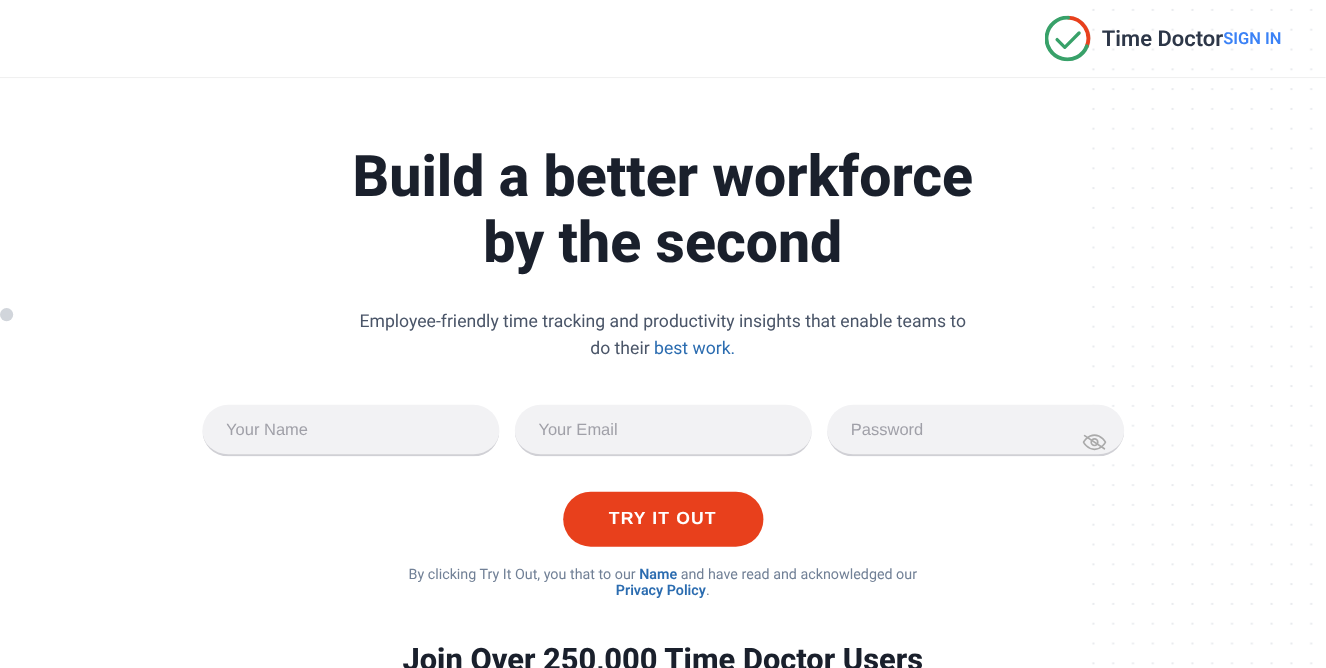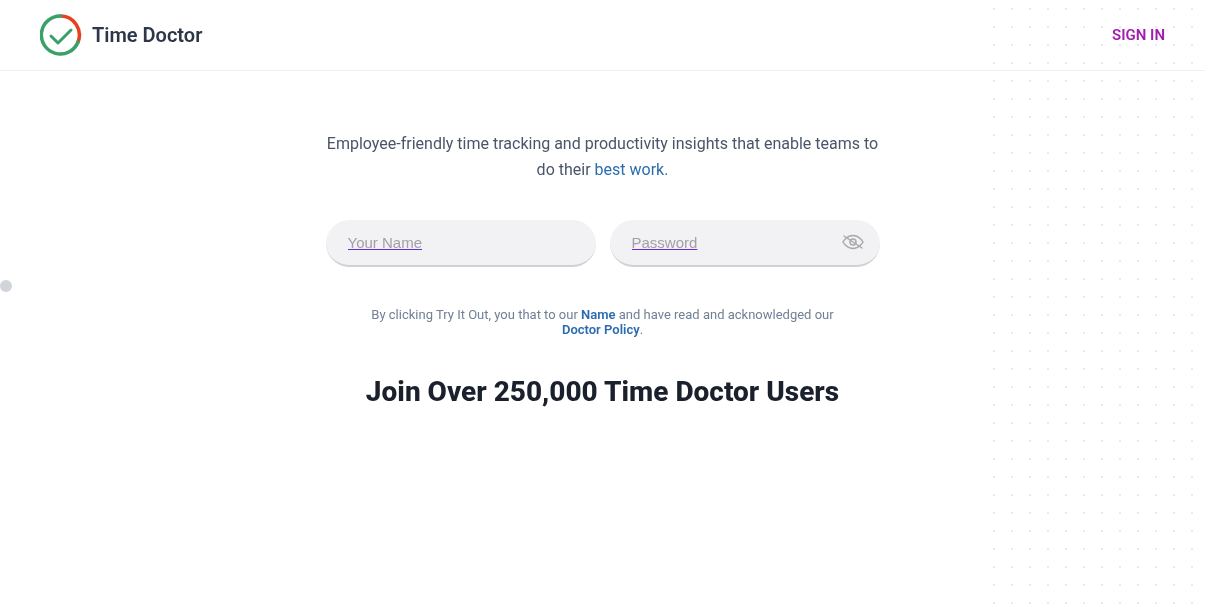--- a/index.html
+++ b/index.html
@@ -40,21 +40,21 @@
       height: 12px;
       background: #d1d5db;
       border-radius: 50%;
       z-index: 0;
     }
 
     
     nav {
       display: flex;
       align-items: center;
-      justify-content: space-between;
+      justify-content: flex-end;
       padding: 14px 40px;
       border-bottom: 1px solid #f0f0f0;
       position: relative;
       z-index: 1;
     }
 
     .logo-area {
       display: flex;
       align-items: center;
       gap: 10px;
@@ -73,21 +73,21 @@
 
     .nav-right {
       display: flex;
       align-items: center;
       gap: 28px;
     }
 
     .sign-in-link {
       font-size: 15px;
       font-weight: 600;
-      color: #a21caf;
+      color: #3b82f6;
       text-decoration: none;
       cursor: pointer;
     }
 
     .start-trial-btn {
       border: 2px solid #2d3748;
       background: transparent;
       color: #2d3748;
       font-size: 14px;
       font-weight: 700;
@@ -145,31 +145,30 @@
     .form-input {
       background: #f2f2f4;
       border: none;
       border-radius: 28px;
       padding: 14px 22px;
       font-size: 15px;
       color: #6d28d9;
       outline: none;
       width: 270px;
       border-bottom: 2px solid #d0d0d5;
-      text-decoration: underline;
     }
 
     .form-input::placeholder {
       color: #a0a0a8;
     }
 
     .password-wrapper {
       position: relative;
       display: flex;
-      align-items: center;
+      align-items: flex-end;
     }
 
     .password-wrapper .form-input {
       padding-right: 48px;
     }
 
     .eye-icon {
       position: absolute;
       right: 16px;
       color: #a0a0a8;
@@ -231,42 +230,48 @@
       <polyline points="11,22 18,29 31,16" stroke="#38a169" stroke-width="3" fill="none" stroke-linecap="round" stroke-linejoin="round"></polyline>
     </svg>
     <span class="logo-text">Time Doctor</span>
   </div>
   <div class="nav-right">
     <a class="sign-in-link">SIGN IN</a>
   </div>
 </nav>
 
 <main>
+  <h1 class="hero-title">
+    <span>Build a better workforce</span><br>
+    <span>by the second</span>
+  </h1>
 
   <p class="hero-subtitle">
     <span>Employee-friendly time tracking and productivity insights that enable teams to do their <span class="highlight">best work.</span></span>
   </p>
 
   <div class="signup-form">
     <input class="form-input" type="text" placeholder="Your Name" style="">
+    <input class="form-input" type="email" placeholder="Your Email" style="">
     <div class="password-wrapper">
       <input class="form-input" type="password" placeholder="Password" style="">
       <span class="eye-icon">
         
         <svg width="22" height="16" viewBox="0 0 22 16" fill="none" xmlns="http://www.w3.org/2000/svg">
           <path d="M1 8C1 8 4.5 1.5 11 1.5C17.5 1.5 21 8 21 8C21 8 17.5 14.5 11 14.5C4.5 14.5 1 8 1 8Z" stroke="#aaa" stroke-width="1.5" fill="none"></path>
           <circle cx="11" cy="8" r="3" stroke="#aaa" stroke-width="1.5" fill="none"></circle>
           <line x1="2" y1="2" x2="20" y2="14" stroke="#aaa" stroke-width="1.5" stroke-linecap="round"></line>
         </svg>
       </span>
     </div>
   </div>
 
+  <button class="try-it-out-btn">TRY IT OUT</button>
 
   <p class="legal-text">
     <span>By clicking Try It Out, you that to our</span>
     <a class="link">Name</a>
     <span>and have read and acknowledged our</span>
-    <a class="link">Doctor Policy</a><span>.</span>
+    <a class="link">Privacy Policy</a><span>.</span>
   </p>
 
   <h2 class="join-text">Join Over 250,000 Time Doctor Users</h2>
 </main>
 
 </body></html>

